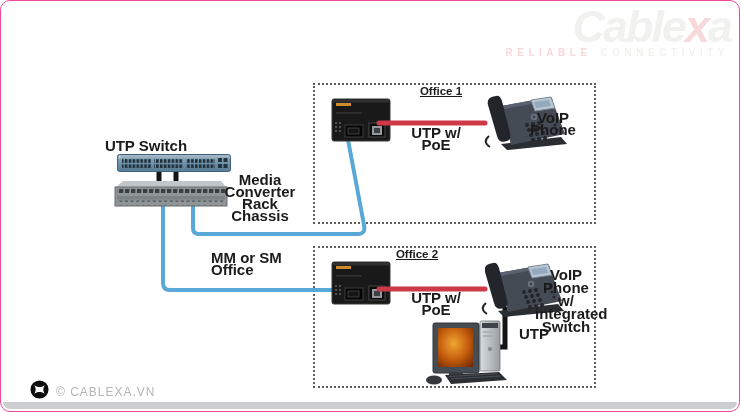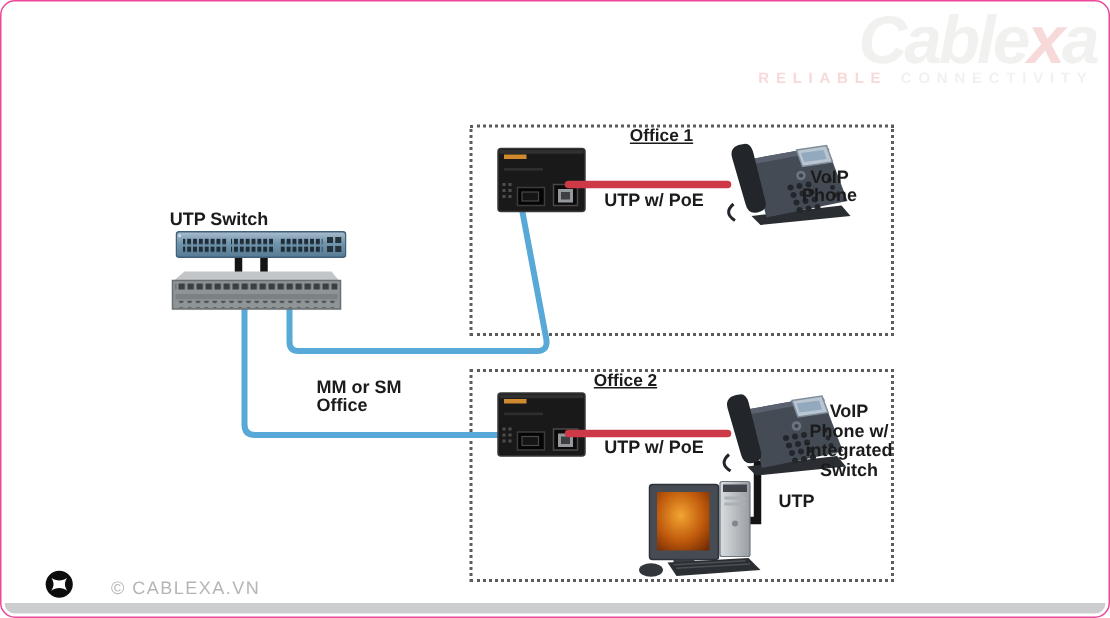--- a/index.html
+++ b/index.html
@@ -11,25 +11,25 @@
   .abs{position:absolute;}
   
   .wm-logo{right:8px;top:0;font-size:45px;font-weight:bold;font-style:italic;letter-spacing:-2px;white-space:nowrap;}
   .wm-gray{color:#f1f1ef;}
   .wm-accent{color:#f7d9da;}
   .wm-tagline{right:10px;top:46px;font-size:10px;font-weight:bold;letter-spacing:4.5px;white-space:nowrap;}
   .wm-tagline .t2{margin-left:9px;}
   
   .office-box{border:2px dotted #5c5c5c;box-sizing:border-box;background:transparent;}
   
-  .lbl{font-size:12px;font-weight:bold;color:#1b1b1b;white-space:pre-line;line-height:12px;}
+  .lbl{font-size:15px;font-weight:bold;color:#1b1b1b;white-space:pre-line;line-height:12px;}
   .center{text-align:center;}
   .office-title{font-size:11.5px;text-decoration:underline;}
   
-  .footer-text{left:55px;top:384px;font-size:12px;color:#b5b5b5;letter-spacing:1px;margin-left:18px;}
+  .footer-text{left:55px;top:384px;font-size:12px;color:#b5b5b5;letter-spacing:1px;}
   .bottom-bar{left:2px;right:2px;bottom:2px;height:7px;background:#cbcdce;border-radius:0 0 8px 8px;}
   svg.overlay{left:0;top:0;pointer-events:none;}
 </style>
 </head>
 <body>
 
 <div id="canvas">
 
   <svg width="0" height="0" style="position:absolute" aria-hidden="true">
     <defs>
@@ -178,20 +178,22 @@
       <use href="#sym-phone"></use>
     </svg>
   <svg class="abs" style="left:467px;top:258px;" width="100" height="60">
       <use href="#sym-phone"></use>
     </svg>
   <svg class="abs" style="left:424px;top:318px;" width="88" height="66">
       <use href="#sym-pc"></use>
     </svg>
 
   <div class="abs lbl center" style="left:100px;top:139px;width:90px;">UTP Switch</div>
+  <div class="abs lbl center" style="left:214px;top:173px;width:90px;">Media Converter
+Rack Chassis</div>
   <div class="abs lbl" style="left:210px;top:251px;width:90px;">MM or SM Office</div>
 
   <div class="abs lbl center office-title" style="left:402px;top:84px;width:76px;text-align:center;">Office 1</div>
   <div class="abs lbl center" style="left:400px;top:126px;width:70px;">UTP w/ PoE</div>
   <div class="abs lbl center" style="left:528px;top:111px;width:48px;">VoIP
 Phone</div>
 
   <div class="abs lbl center office-title" style="left:378px;top:247px;width:76px;">Office 2</div>
   <div class="abs lbl center" style="left:400px;top:291px;width:70px;">UTP w/ PoE</div>
   <div class="abs lbl center" style="left:534px;top:267px;width:62px;line-height:13px;">VoIP

